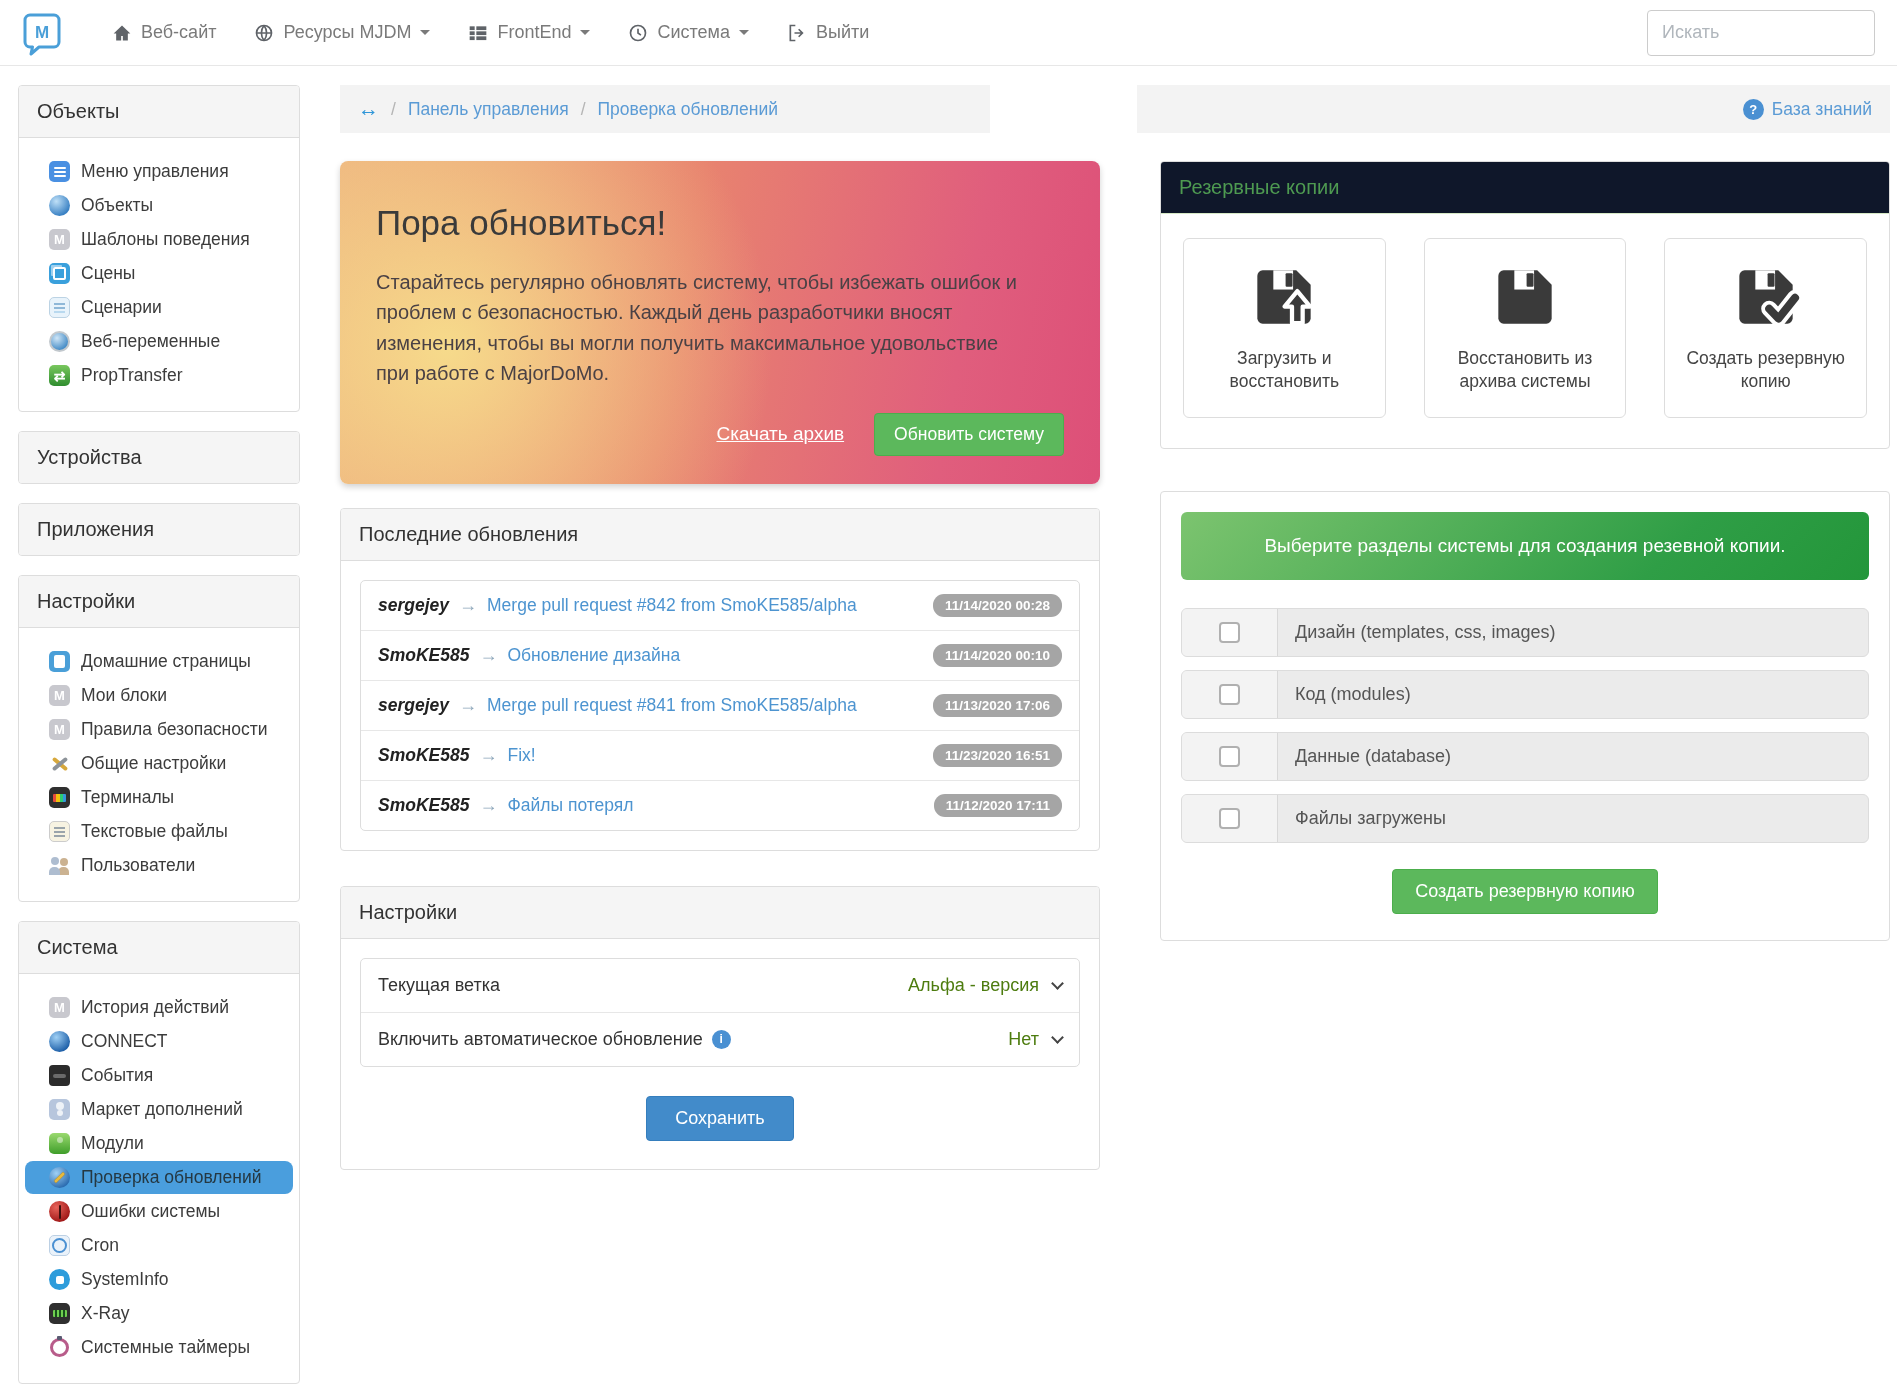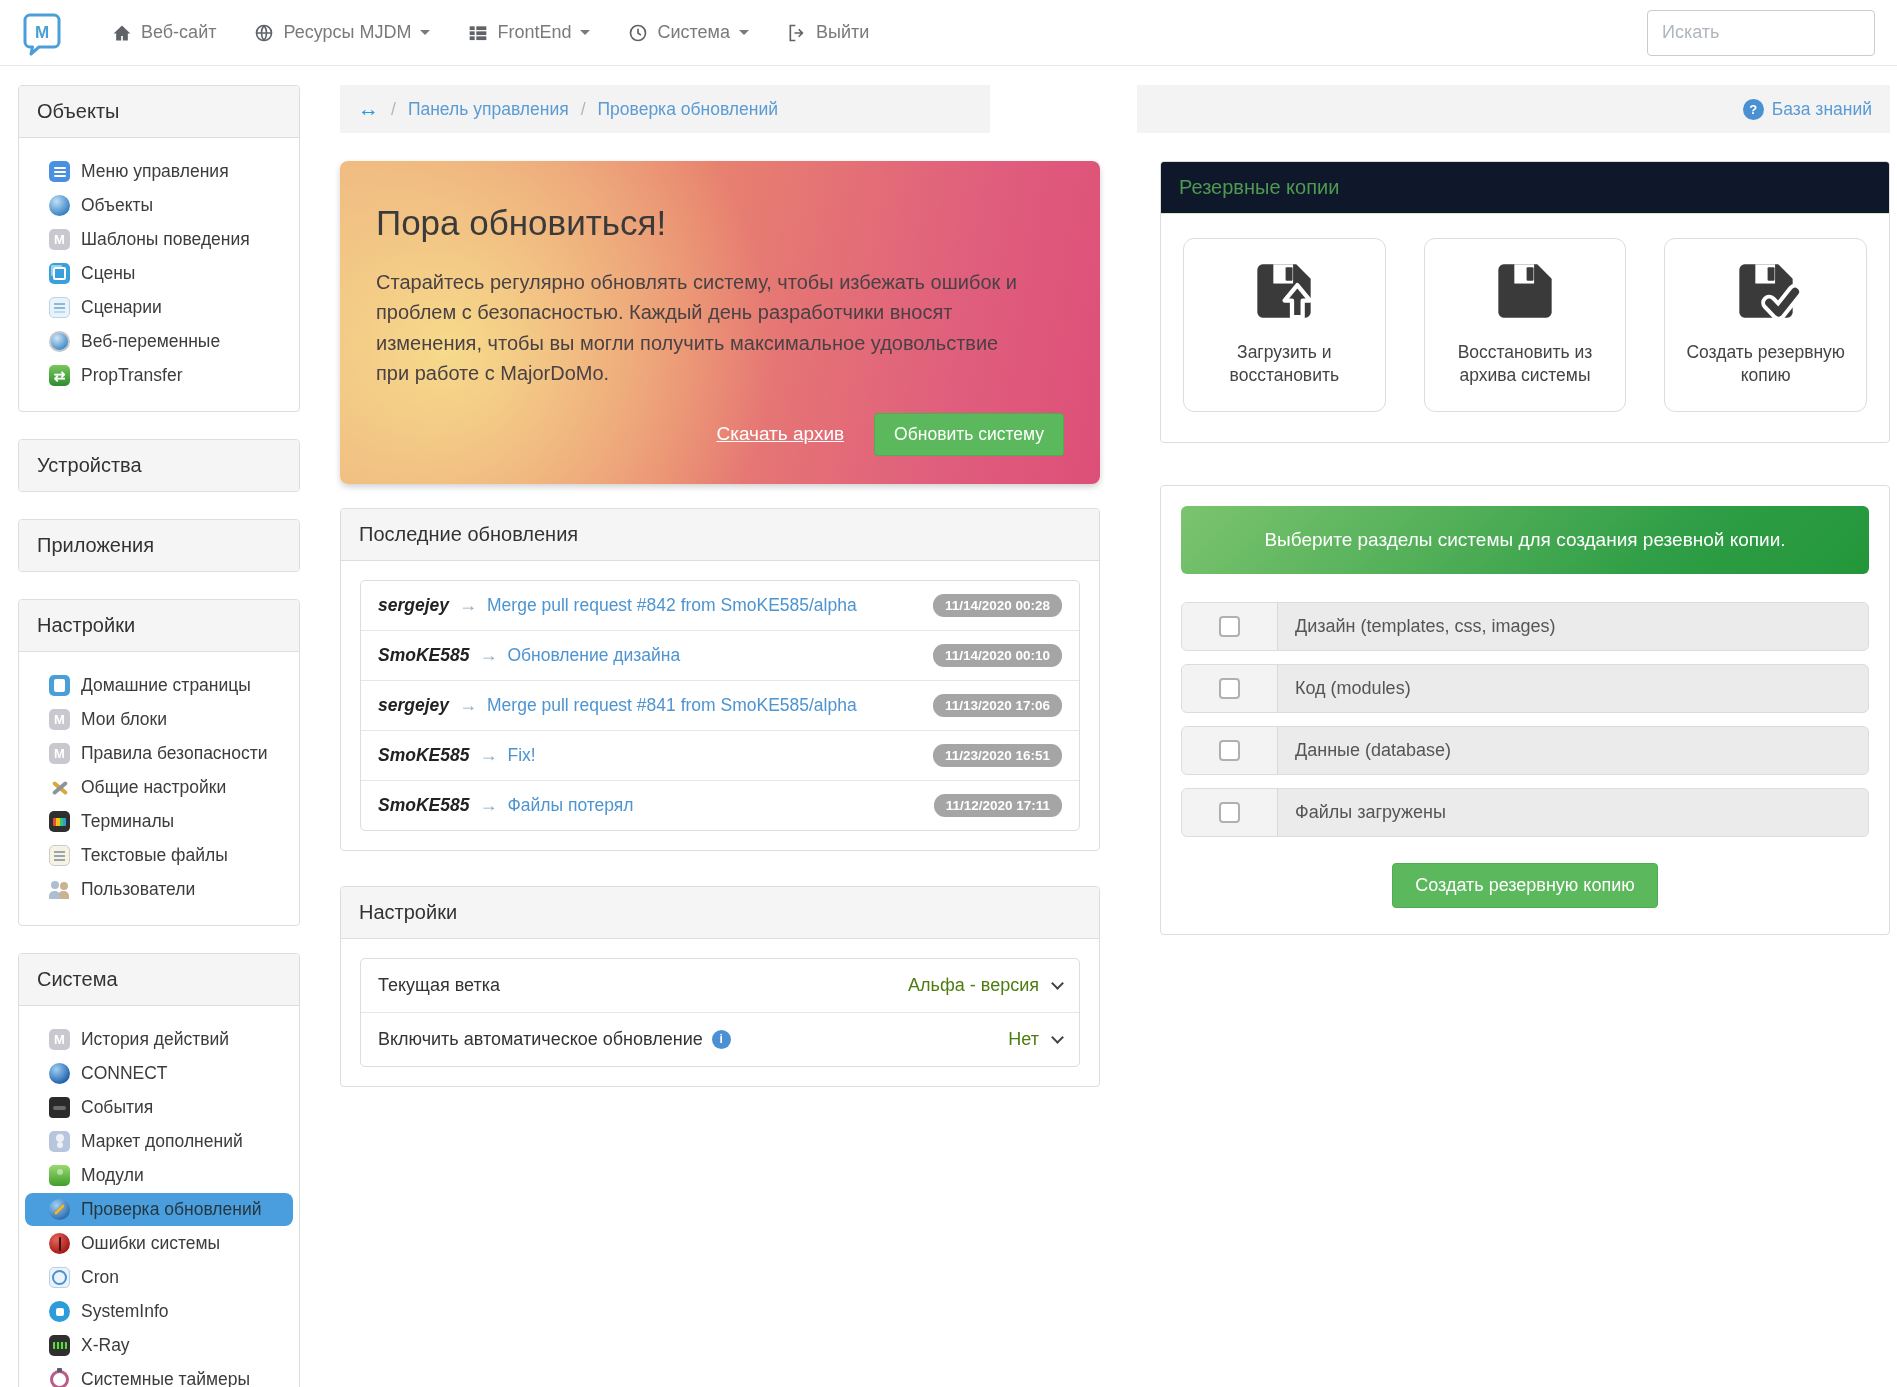--- a/index.html
+++ b/index.html
@@ -21,21 +21,21 @@
     padding:0 14px; font-size:18px; color:#555; outline:none;
     font-family:"Liberation Sans",sans-serif; }
   .nav-search input::placeholder { color:#b0b6bc; }
 
   
   .layout { display:flex; padding:19px 7px 40px 18px; }
   .sidebar { width:282px; flex:0 0 282px; }
   .main { flex:1; margin-left:40px; }
 
   
-  .panel { border:1px solid #ddd; border-radius:4px; background:#fff; margin-bottom:27px; }
+  .panel { border:1px solid #ddd; border-radius:4px; background:#fff; margin-bottom:19px; }
   .panel-heading { background:#f5f5f5; padding:14px 18px; font-size:20px; color:#333;
     border-bottom:1px solid #ddd; border-radius:3px 3px 0 0; cursor:pointer; }
   .panel.collapsed .panel-heading { border-bottom:none; border-radius:3px; }
   .side-list { padding:16px 4px 18px 4px; }
   .side-item { display:flex; gap:11px; padding:6px 10px 6px 24px;
     font-size:17.5px; color:#3c3c3c; cursor:pointer; border-radius:8px; margin:1px 2px; }
   .side-item.active { background:#4a9edd; color:#253842; }
 
   
   .ic { width:21px; height:21px; border-radius:5px; flex:0 0 21px; position:relative;
@@ -159,23 +159,23 @@
     transform:rotate(45deg); margin-top:-4px; }
   .info-badge { width:19px; height:19px; border-radius:50%; background:#4a90d2; color:#fff;
     font-size:12px; font-weight:bold; display:inline-flex; align-items:center;
     justify-content:center; flex:0 0 19px; }
   .save-row { display:flex; justify-content:center; padding:10px 0 28px; }
 
   
   .panel-success-heading { background:#0f172a; color:#4e9a51; padding:14px 18px; font-size:20px;
     border-bottom:1px solid #d6e9c6; border-radius:3px 3px 0 0; }
   .cards { display:flex; gap:38px; padding:24px 22px 30px; }
-  .card { flex:1; border:1px solid #ddd; border-radius:11px; background:#fff; cursor:pointer;
+  .card { flex:1; border:1px solid #ddd; border-radius:6px; background:#fff; cursor:pointer;
     display:flex; flex-direction:column; align-items:center; justify-content:center;
-    padding:20px 12px 24px; gap:18px; text-align:center; font-size:17.5px; color:#444;
+    padding:26px 12px 24px; gap:18px; text-align:center; font-size:17.5px; color:#444;
     line-height:1.3; }
   .card svg { display:block; overflow:visible; }
 
   .backup-select { border:1px solid #ddd; border-radius:4px; margin-top:42px; padding:20px 20px 26px; }
   .alert-green { background:linear-gradient(135deg, #7cc46f 0%, #2f9e46 70%, #23963a 100%);
     color:#fff; font-size:19px; text-align:center; padding:23px 14px; border-radius:6px;
     margin-bottom:28px; }
   .option-row { display:flex; align-items:stretch; border:1px solid #dcdcdc; border-radius:6px;
     margin-bottom:13px; overflow:hidden; background:#ebebeb; }
   .option-check { width:96px; flex:0 0 96px; background:#f3f3f3; border-right:1px solid #d8d8d8;
@@ -476,20 +476,23 @@
               <span class="setting-label">
                 <span>Включить автоматическое обновление</span>
                 <span class="info-badge">i</span>
               </span>
               <span class="select-box">
                 <span>Нет</span>
                 <span class="chev"></span>
               </span>
             </div>
           </div>
+          <div class="save-row">
+            <button class="btn btn-blue">Сохранить</button>
+          </div>
         </div>
 
       </div>
 
       <div class="col-right">
 
         <div class="panel" style="margin-bottom:0;">
           <div class="panel-success-heading">Резервные копии</div>
           <div class="cards">
 

